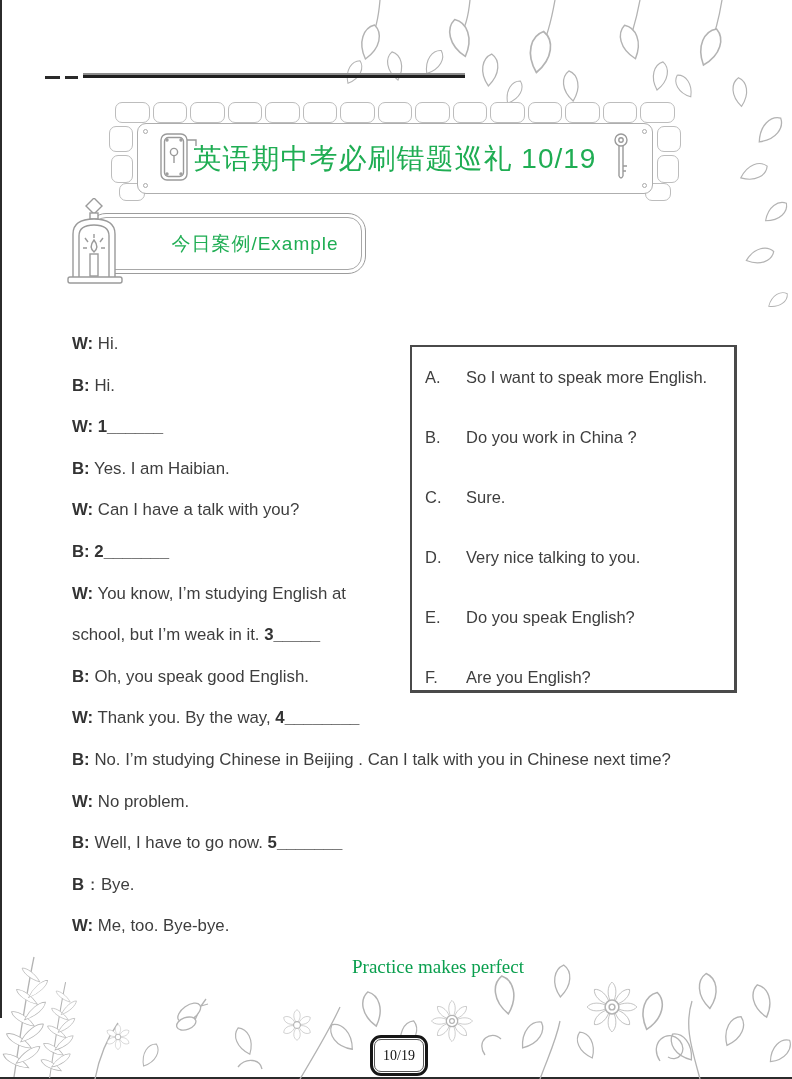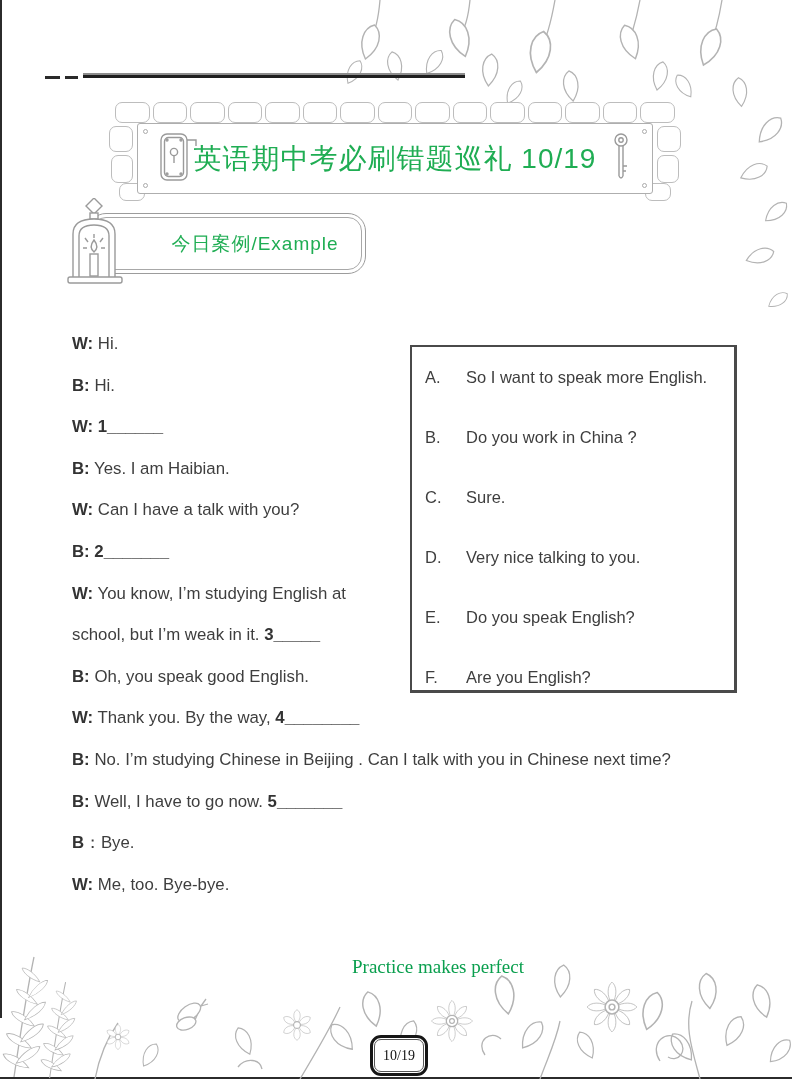--- a/index.html
+++ b/index.html
@@ -39,21 +39,21 @@
   .brick-row{position:absolute;left:2px;top:0;width:560px;height:21px;display:flex;gap:3px;}
   .brick{flex:1;border:1.5px solid #bdbdbd;border-radius:7px;background:#fff;}
   .side-brick{position:absolute;border:1.5px solid #bdbdbd;border-radius:7px;background:#fff;}
   .sb-l1{left:-4px;top:24px;width:24px;height:26px;}
   .sb-l2{left:-2px;top:53px;width:22px;height:28px;}
   .sb-r1{right:-4px;top:24px;width:24px;height:26px;}
   .sb-r2{right:-2px;top:53px;width:22px;height:28px;}
   .sb-bl{left:6px;bottom:-4px;width:26px;height:18px;}
   .sb-br{right:6px;bottom:-4px;width:26px;height:18px;}
   .banner-panel{position:absolute;left:24px;right:24px;top:21px;bottom:3px;background:#fff;
-                border:1.6px solid #aeaeae;border-radius:3px;
+                border:1.6px solid #aeaeae;border-radius:9px;
                 display:flex;align-items:center;justify-content:center;}
   .screw{position:absolute;width:5px;height:5px;border:1px solid #aaa;border-radius:50%;}
   .sc-tl{left:5px;top:5px;} .sc-tr{right:5px;top:5px;} .sc-bl{left:5px;bottom:5px;} .sc-br{right:5px;bottom:5px;}
   .banner-title{font-size:28px;color:var(--accent);letter-spacing:1px;white-space:nowrap;}
   .banner-icon{position:absolute;top:50%;transform:translateY(-50%);}
   .bi-lock{left:22px;} .bi-key{right:20px;}
 
   
   .section-box{position:absolute;left:88px;top:213px;width:278px;height:61px;
                border:1.7px solid #9c9c9c;border-radius:18px;background:#fff;}
@@ -251,20 +251,21 @@
       <div class="dlg-line"><span class="bold">B:</span><span> Hi.</span></div>
       <div class="dlg-line"><span class="bold">W: 1______</span></div>
       <div class="dlg-line"><span class="bold">B:</span><span> Yes. I am Haibian.</span></div>
       <div class="dlg-line"><span class="bold">W:</span><span> Can I have a talk with you?</span></div>
       <div class="dlg-line"><span class="bold">B: 2_______</span></div>
       <div class="dlg-line"><span class="bold">W:</span><span> You know, I’m studying English at</span></div>
       <div class="dlg-line"><span>school, but I’m weak in it. </span><span class="bold">3_____</span></div>
       <div class="dlg-line"><span class="bold">B:</span><span> Oh, you speak good English.</span></div>
       <div class="dlg-line"><span class="bold">W:</span><span> Thank you. By the way, </span><span class="bold">4________</span></div>
       <div class="dlg-line"><span class="bold">B:</span><span> No. I’m studying Chinese in Beijing . Can I talk with you in Chinese next time?</span></div>
+      <div class="dlg-line"><span class="bold">W:</span><span> No problem.</span></div>
       <div class="dlg-line"><span class="bold">B:</span><span> Well, I have to go now. </span><span class="bold">5_______</span></div>
       <div class="dlg-line"><span class="bold">B</span><span>：Bye.</span></div>
       <div class="dlg-line"><span class="bold">W:</span><span> Me, too. Bye-bye.</span></div>
     </div>
 
   <div class="options-box">
     <div id="options">
         <div class="opt-row">
           <span class="opt-letter">A.</span>
           <span class="opt-text">So I want to speak more English.</span>

